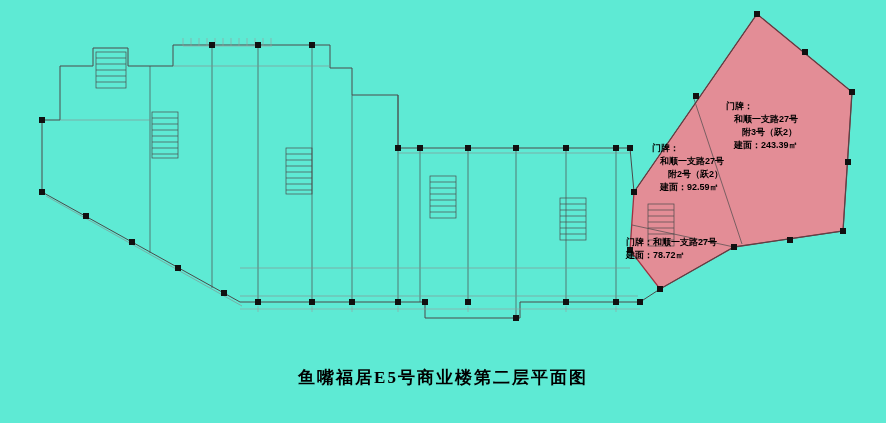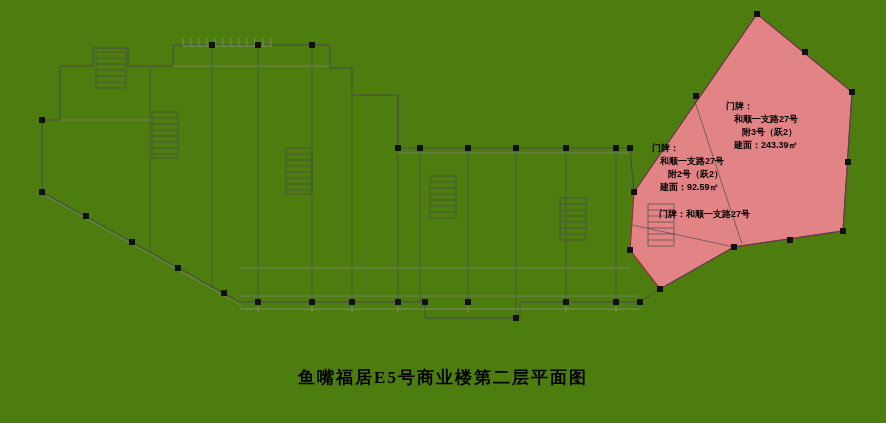--- a/index.html
+++ b/index.html
@@ -1,19 +1,19 @@
 <!DOCTYPE html>
 <html><head>
 <meta charset="utf-8">
 <style>
   html,body{margin:0;padding:0;background:#ffffff;}
   #stage{
     position:relative;
     width:886px;height:423px;
-    background:#4d7c0f;
+    background:#5eead4;
     font-family:"Liberation Sans", sans-serif;
     overflow:hidden;
   }
   #plan-svg{position:absolute;left:0;top:0;}
   .unit-label{
     position:absolute;
     font-size:9px;
     font-weight:bold;
     color:#000;
     line-height:13px;
@@ -138,19 +138,20 @@
     <div class="ul-line ind1">建面：243.39㎡</div>
   </div>
 
   <div class="unit-label" style="left:652px;top:142px;width:104px;">
     <div class="ul-line">门牌：</div>
     <div class="ul-line ind1">和顺一支路27号</div>
     <div class="ul-line ind2">附2号（跃2）</div>
     <div class="ul-line ind1">建面：92.59㎡</div>
   </div>
 
-  <div class="unit-label" style="left:626px;top:208px;width:124px;text-align:right;">
+  <div class="unit-label" style="left:626px;top:236px;width:124px;">
     <div class="ul-line">门牌：和顺一支路27号</div>
+    <div class="ul-line">建面：78.72㎡</div>
   </div>
 
   <div id="caption">鱼嘴福居E5号商业楼第二层平面图</div>
 
 </div>
 
 </body></html>

